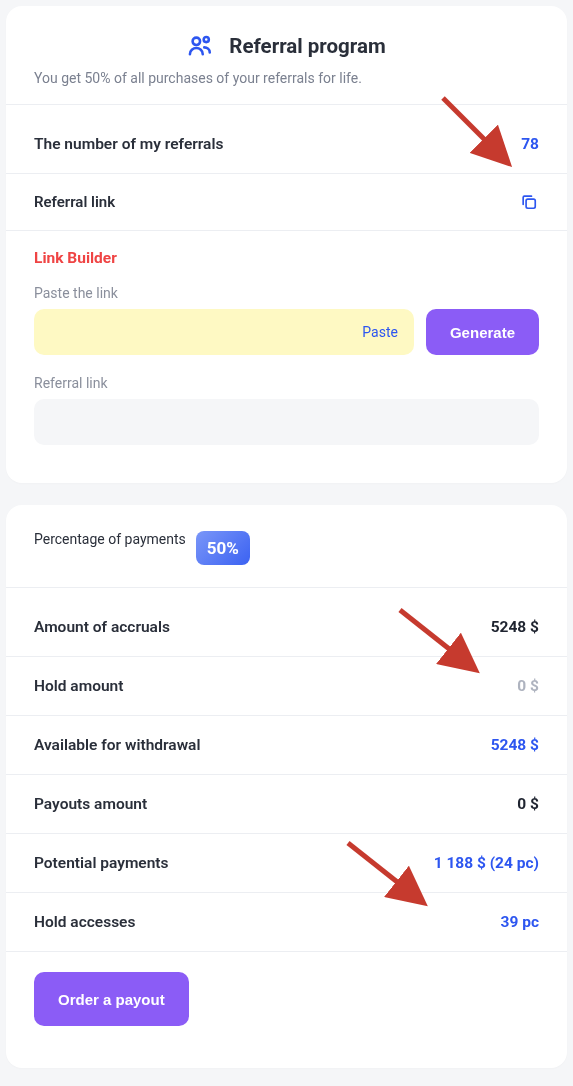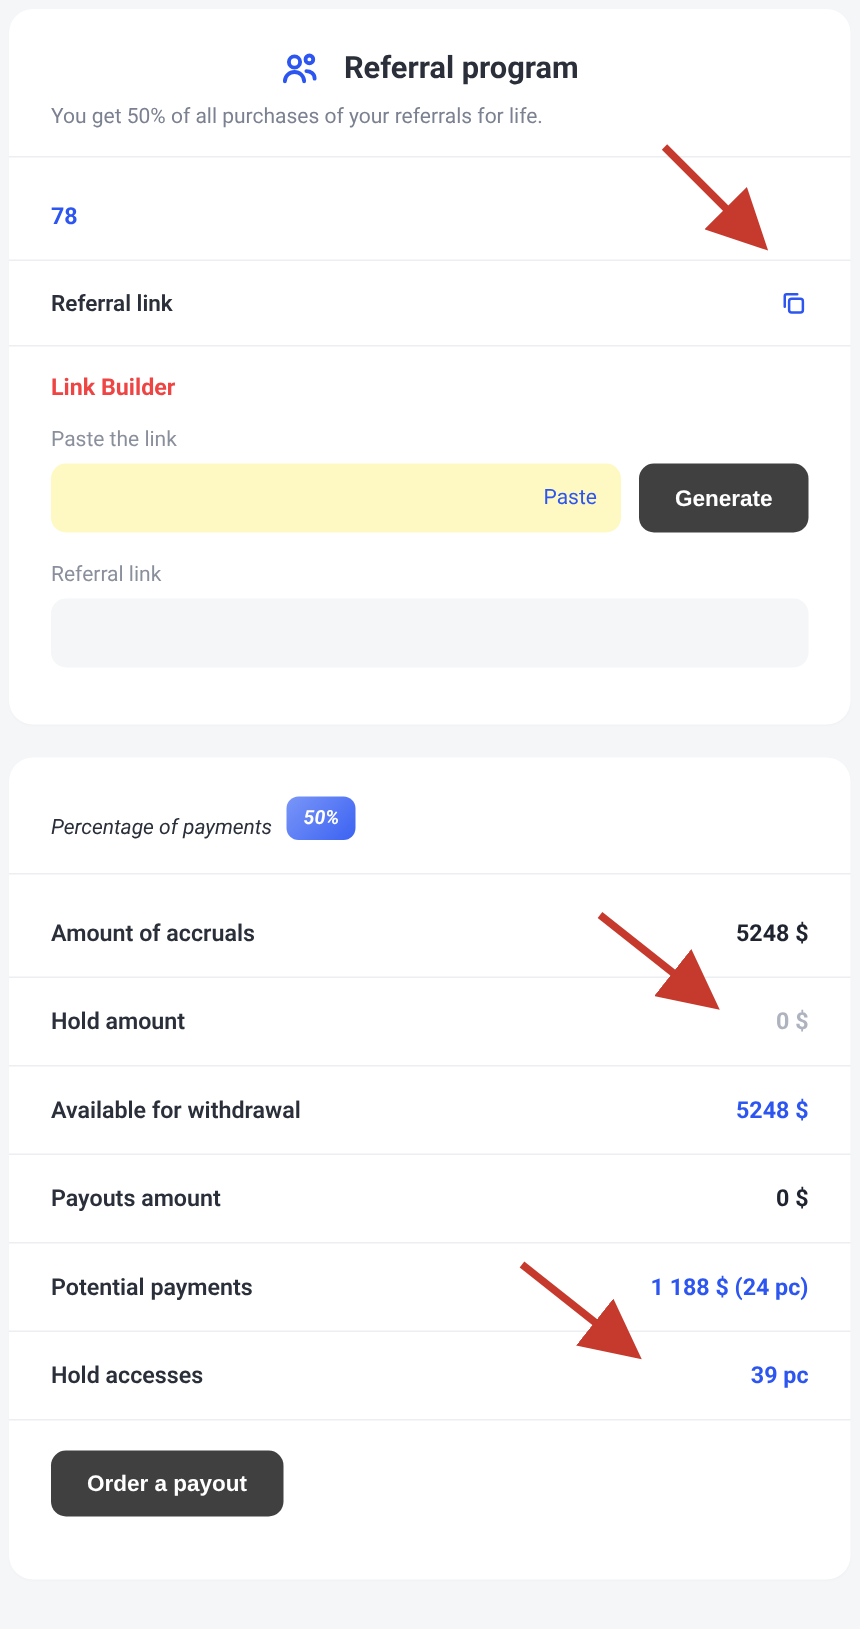--- a/index.html
+++ b/index.html
@@ -91,21 +91,21 @@
     background:#fef9c3;
     border-radius:10px;
     display:flex;
     align-items:center;
     justify-content:flex-end;
     padding:0 16px;
     height:46px;
   }
   .lb-input-wrap .paste-hint { color:#2d56f0; font-size:14px; }
   .btn-primary {
-    background:#404040;
+    background:#8b5cf6;
     color:#fff;
     border:none;
     border-radius:10px;
     padding:0 24px;
     height:46px;
     font-size:15px;
     font-weight:600;
     cursor:pointer;
   }
   .lb-out {
@@ -116,27 +116,27 @@
   }
   
   .bal-header {
     display:flex;
     align-items:center;
     justify-content:space-between;
     padding: 26px 28px 22px 28px;
   }
   .bal-left { display:flex; align-items:center; gap:14px; }
   .bal-left h2 { font-size:20.5px; font-weight:700; color:#2a2f3a; }
-  .pct-wrap { display:flex; align-items:flex-end; gap:10px;font-style:italic; }
+  .pct-wrap { display:flex; align-items:flex-start; gap:10px; }
   .pct-label { font-size:14px; color:#2a2f3a; }
   .pct-badge {
     background:linear-gradient(135deg,#7a96f8,#3b62f2);
     color:#fff;
     font-weight:700;
-    font-size:13px;
+    font-size:17px;
     padding:7px 11px;
     border-radius:8px;
   }
   .order-wrap { padding: 20px 28px 42px 28px; }
   .icon-box { width:28px; height:28px; color:#2d56f0; flex:0 0 auto; }
   
   .arrow {
     position:absolute;
     pointer-events:none;
   }
@@ -154,20 +154,21 @@
         <path d="M2.5 19c0-3 2.6-5.3 5.5-5.3s5.5 2.3 5.5 5.3"></path>
         <path d="M14.8 13.2c2.4 0 4.7 1.6 4.7 4.3"></path>
       </svg>
     </span>
     <h2>Referral program</h2>
   </div>
   <div class="sub">You get 50% of all purchases of your referrals for life.</div>
   <div class="divider"></div>
 
   <div class="row" style="padding-top:30px;">
+    <span class="label">The number of my referrals</span>
     <span class="value val-blue">78</span>
   </div>
 
   <div class="ref-link-row">
     <span class="label">Referral link</span>
     <span class="copy-icon">
       <svg viewBox="0 0 24 24" fill="none" stroke="currentColor" stroke-width="2" stroke-linecap="round" stroke-linejoin="round">
         <rect x="8.5" y="8.5" width="11" height="11" rx="2"></rect>
         <path d="M5 15V6.5A1.5 1.5 0 0 1 6.5 5H15"></path>
       </svg>
@@ -216,21 +217,21 @@
   <div class="row">
     <span class="label">Potential payments</span>
     <span class="value val-blue">1 188 $ (24 pc)</span>
   </div>
   <div class="row">
     <span class="label">Hold accesses</span>
     <span class="value val-blue">39 pc</span>
   </div>
 
   <div class="order-wrap">
-    <button class="btn-primary" style="height:44px;">Order a payout</button>
+    <button class="btn-primary" style="height:54px;">Order a payout</button>
   </div>
 </div>
 
 <div class="arrow" style="left:435px; top:90px;">
   <svg width="90" height="90" viewBox="0 0 90 90">
     <defs>
         <marker id="ah1" markerWidth="8" markerHeight="8" refX="6" refY="4" orient="auto">
           <polygon points="0 0, 8 4, 0 8" fill="#c63a2e"></polygon>
         </marker>
       </defs>

